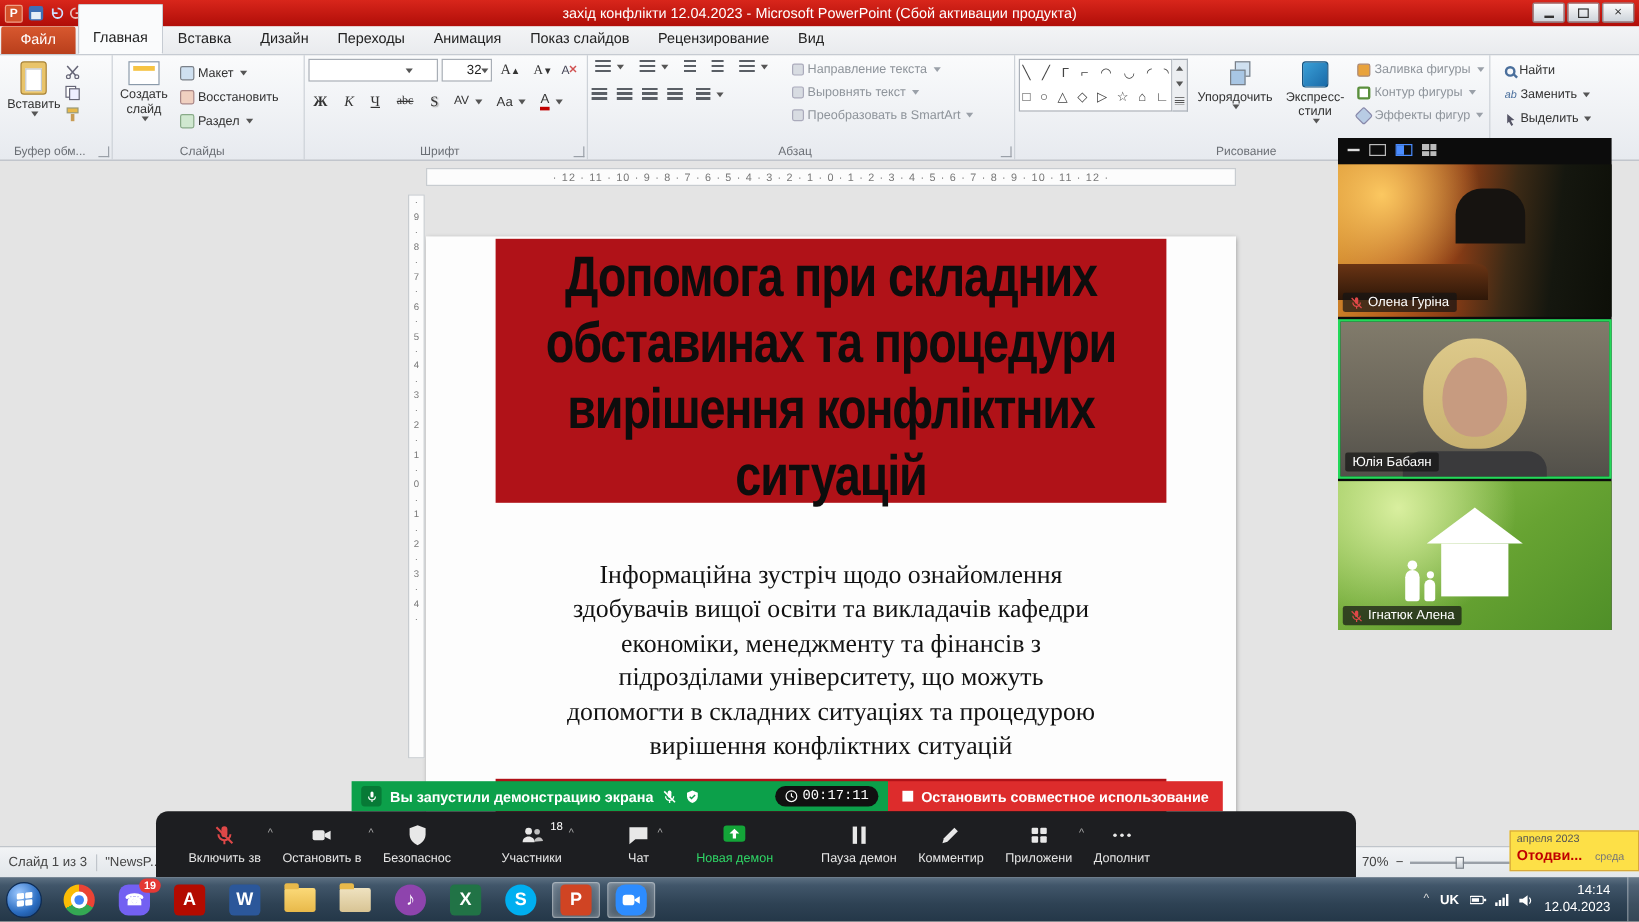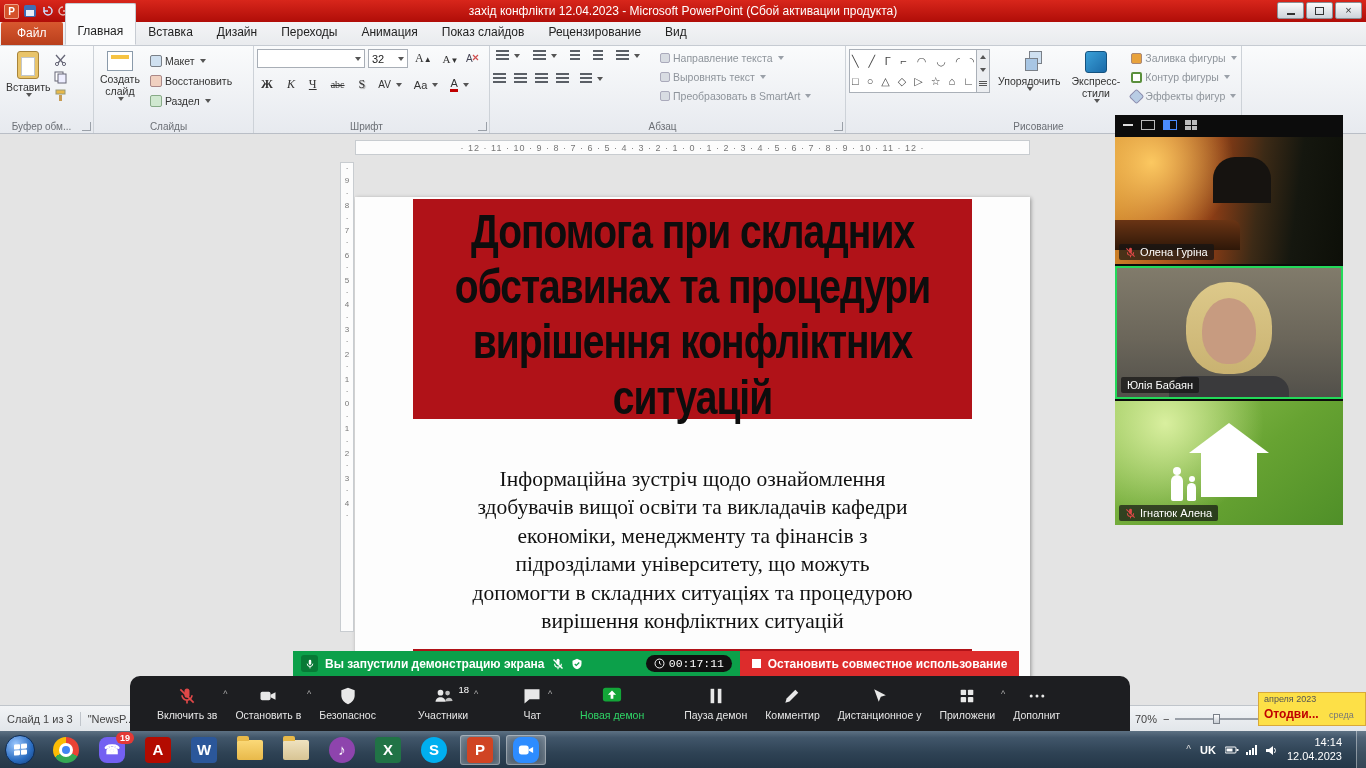--- a/index.html
+++ b/index.html
@@ -30,21 +30,21 @@
 .grp { position:relative; height:100%; border-right:1px solid #cdd2d8; padding:3px 3px 14px 3px; }
 .grplabel { position:absolute; bottom:1px; left:0; right:10px; text-align:center; font-size:10px; color:#6b6f75; white-space:nowrap; overflow:hidden; }
 .dlg { position:absolute; bottom:2px; right:2px; width:9px; height:9px; border:1px solid #9aa0a8; border-top:none; border-left:none; }
 .bigbtn { display:flex; flex-direction:column; align-items:center; font-size:10.5px; color:#333; text-align:center; padding:2px 3px; }
 .bigbtn .lbl { white-space:pre-line; line-height:1.15; margin-top:2px; }
 .sbtn { display:flex; align-items:center; gap:3px; font-size:10.5px; color:#333; padding:1px 3px; white-space:nowrap; }
 .sbtn.gray { color:#8e949b; }
 .arr { width:0; height:0; border-left:3px solid transparent; border-right:3px solid transparent; border-top:4px solid #555; display:inline-block; margin-left:2px; }
 .arr.gray { border-top-color:#9aa0a8; }
 .icsq { display:inline-block; width:12px; height:12px; border-radius:2px; }
-.combo { height:19px; background:#fff; border:1px solid #a8aeb6; font-size:11px; display:flex; align-items:center; padding:0 3px; color:#222; }
+.combo { height:19px; background:#fff; border:1px solid #a8aeb6; font-size:11px; display:flex; align-items:center; padding:0 20px; color:#222; }
 .combo .arr { margin-left:auto; }
 .fontbtn { font-size:12px; color:#333; padding:1px 4px; font-family:"Liberation Serif",serif; }
 .alignbar { display:inline-block; width:13px; height:11px; background:repeating-linear-gradient(#5a5f66 0 2px, transparent 2px 4px); }
 .clipicon { width:22px; height:28px; background:#e9c46a; border:1px solid #a8843a; border-radius:3px; position:relative; }
 .clipicon::after { content:""; position:absolute; left:3px; top:5px; right:3px; bottom:2px; background:#fff; border:1px solid #c2c7cc; }
 .slideicon { width:26px; height:20px; background:#fff; border:1px solid #8a9aaa; position:relative; }
 .slideicon::after { content:""; position:absolute; left:3px; top:3px; right:3px; height:4px; background:#f6c343; }
 .shapesbox { width:128px; height:44px; background:#fff; border:1px solid #aab0b8; display:flex; flex-direction:column; justify-content:space-around; padding:1px 2px; }
 .shaperow { display:flex; justify-content:space-between; font-size:11px; color:#444; line-height:1; }
 .scrollcol { width:13px; height:44px; border:1px solid #aab0b8; border-left:none; background:#eceef1; display:flex; flex-direction:column; align-items:center; justify-content:space-around; }
@@ -418,20 +418,42 @@
               <span class="icsq" style="width:11px;height:11px;background:#b8cce4;border:1px solid #88a;transform:rotate(45deg);"></span>
               <span>Эффекты фигур</span>
               <span class="arr gray"></span>
             </span>
         </div>
       </div>
       <span class="grplabel">Рисование</span>
       <span class="dlg"></span>
     </div>
 
+    <div class="grp" style="width:124px;border-right:none;">
+      <div style="display:flex;flex-direction:column;gap:6px;padding-top:3px;padding-left:6px;">
+        <span class="sbtn">
+            <span class="mag"></span>
+            <span>Найти</span>
+          </span>
+        <span class="sbtn">
+            <span style="font-size:9px;color:#4a6f9c;font-style:italic;">ab</span>
+            <span>Заменить</span>
+            <span class="arr"></span>
+          </span>
+        <span class="sbtn">
+            <span>
+              <svg width="10" height="11" viewBox="0 0 10 11">
+                <path d="M2 1l6 5-3 .5 2 3.5-1.5 1-2-3.5L2 9z" fill="#556"></path>
+              </svg>
+            </span>
+            <span>Выделить</span>
+            <span class="arr"></span>
+          </span>
+      </div>
+    </div>
   </div>
 
   <div class="slidearea"></div>
   <div class="hruler">· 12 · 11 · 10 · 9 · 8 · 7 · 6 · 5 · 4 · 3 · 2 · 1 · 0 · 1 · 2 · 3 · 4 · 5 · 6 · 7 · 8 · 9 · 10 · 11 · 12 ·</div>
   <div class="vruler">·
 9
 ·
 8
 ·
 7
@@ -667,28 +689,20 @@
     <div class="zbtn">
       <span>
           <svg width="20" height="20" viewBox="0 0 24 24">
             <path d="M4 20l1.5-5L16 4.5 19.5 8 9 18.5 4 20z" fill="#e8e8e8"></path>
           </svg>
         </span>
       <span>Комментир</span>
     </div>
     <div class="zbtn">
       <span>
-          <svg width="20" height="20" viewBox="0 0 24 24">
-            <path d="M5 4l14 7-6 1.8L10.5 19z" fill="#e8e8e8"></path>
-          </svg>
-        </span>
-      <span>Дистанционное у</span>
-    </div>
-    <div class="zbtn">
-      <span>
           <svg width="18" height="20" viewBox="0 0 20 22">
             <rect x="3" y="4" width="6" height="6" rx="1" fill="#e8e8e8"></rect>
             <rect x="11" y="4" width="6" height="6" rx="1" fill="#e8e8e8"></rect>
             <rect x="3" y="12" width="6" height="6" rx="1" fill="#e8e8e8"></rect>
             <rect x="11" y="12" width="6" height="6" rx="1" fill="#e8e8e8"></rect>
           </svg>
         </span>
       <span>Приложени</span>
       <span class="chev">^</span>
     </div>

